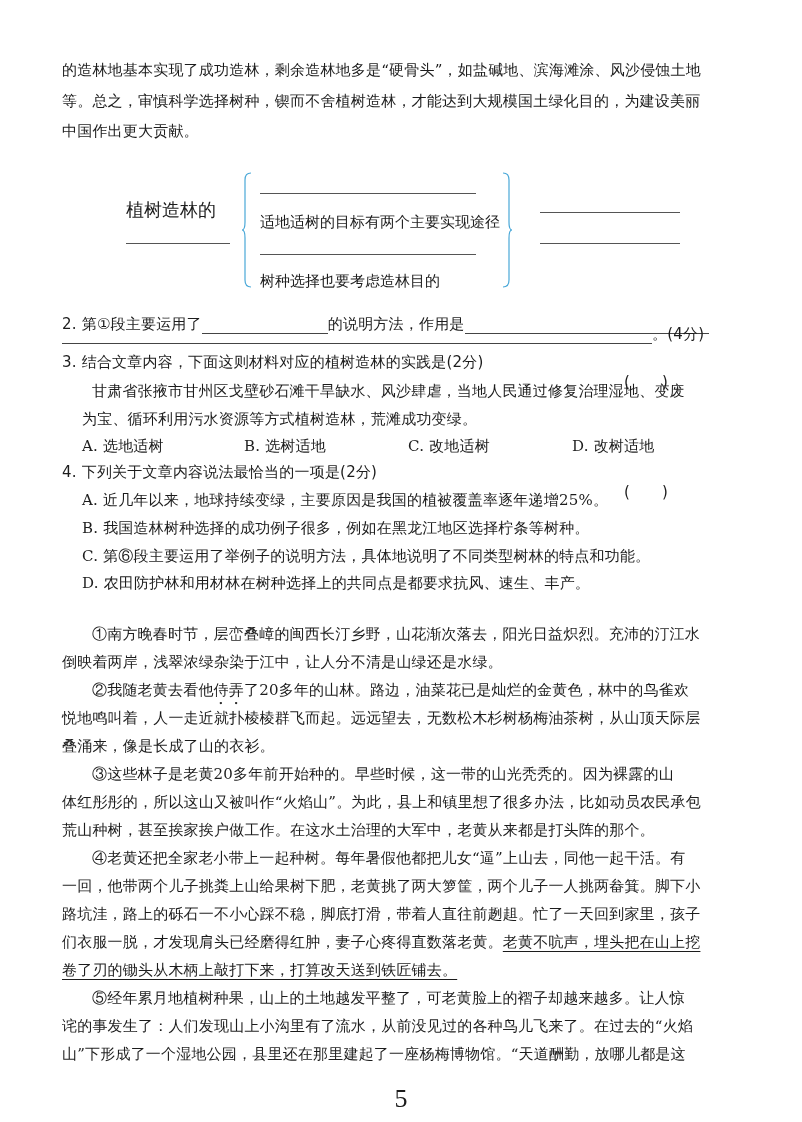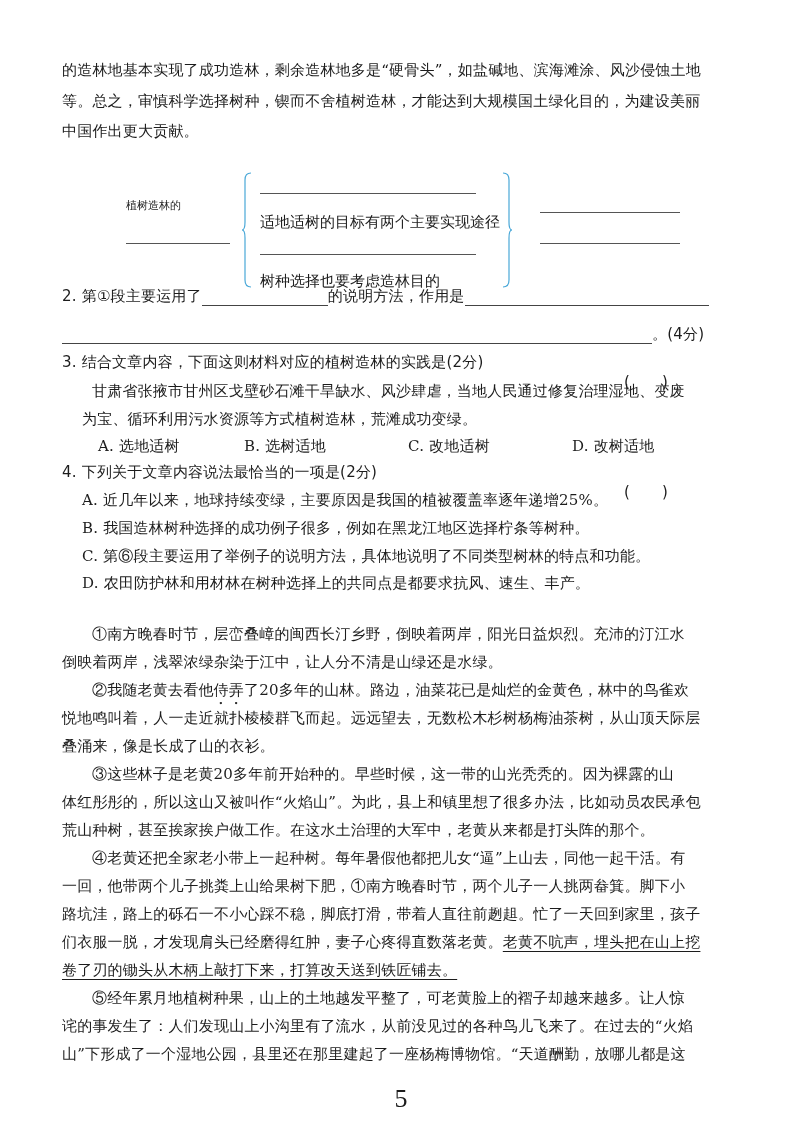--- a/index.html
+++ b/index.html
@@ -17,21 +17,21 @@
   .indent { left: 92px; }
   .q { font-family: "DejaVu Sans", "Liberation Sans", sans-serif; font-size: 15px; }
   .opt { left: 82px; }
   .blank {
     display: inline-block; border-bottom: 1px solid #444; height: 16px; vertical-align: bottom;
   }
   .paren { position: absolute; right: 74px; width: 44px; display: flex; justify-content: space-between; }
   .ul { text-decoration: underline; text-underline-offset: 4px; }
 
   
-  .mm-label { position: absolute; left: 126px; top: 198px; font-size: 11px; }
+  .mm-label { position: absolute; left: 126px; top: 198px; font-size: 18px; }
   .mm-blank-left { position: absolute; left: 126px; top: 243px; width: 104px; border-top: 1px solid #555; }
   .brace-left, .brace-right {
     position: absolute; top: 172px; width: 10px; height: 116px;
   }
   .brace-left { left: 242px; }
   .brace-right { left: 502px; }
   .mm-mid-blank1 { position: absolute; left: 260px; top: 193px; width: 216px; border-top: 1px solid #555; }
   .mm-mid-text1 { position: absolute; left: 260px; top: 213px; font-size: 15px; }
   .mm-mid-blank2 { position: absolute; left: 260px; top: 254px; width: 216px; border-top: 1px solid #555; }
   .mm-mid-text2 { position: absolute; left: 260px; top: 272px; font-size: 15px; }
@@ -62,71 +62,71 @@
     <div class="mm-mid-text1">适地适树的目标有两个主要实现途径</div>
     <div class="mm-mid-blank2"></div>
     <div class="mm-mid-text2">树种选择也要考虑造林目的</div>
     <svg class="brace-right" viewBox="0 0 10 116">
       <path d="M1 1 Q7 1 7 8 L7 50 Q7 58 10 58 Q7 58 7 66 L7 108 Q7 115 1 115" fill="none" stroke="#4aa8d8" stroke-width="1.2"></path>
     </svg>
     <div class="mm-right-blank1"></div>
     <div class="mm-right-blank2"></div>
   </div>
 
-  <div class="line q" style="top:286px">
+  <div class="line q" style="top:314px">
     <span>2. 第①段主要运用了</span><span class="blank" style="width:126px"></span><span>的说明方法，作用是</span><span class="blank" style="width:244px"></span>
   </div>
   <div class="line q" style="top:324px">
     <span class="blank" style="width:590px"></span><span>。(4分)</span>
   </div>
 
   <div class="line q" style="top:352px">
     <span>3. 结合文章内容，下面这则材料对应的植树造林的实践是(2分)</span>
     <span class="paren">
         <span>(</span>
         <span>)</span>
       </span>
   </div>
   <div class="line indent" style="top:381px">甘肃省张掖市甘州区戈壁砂石滩干旱缺水、风沙肆虐，当地人民通过修复治理湿地、变废</div>
   <div class="line" style="top:409px;left:82px">为宝、循环利用污水资源等方式植树造林，荒滩成功变绿。</div>
   <div class="line opt" style="top:436px">
-    <span style="position:absolute;left:16px">A. 选地适树</span>
+    <span style="position:absolute;left:0">A. 选地适树</span>
     <span style="position:absolute;left:162px">B. 选树适地</span>
     <span style="position:absolute;left:326px">C. 改地适树</span>
     <span style="position:absolute;left:490px">D. 改树适地</span>
   </div>
 
   <div class="line q" style="top:462px">
     <span>4. 下列关于文章内容说法最恰当的一项是(2分)</span>
     <span class="paren">
         <span>(</span>
         <span>)</span>
       </span>
   </div>
   <div class="line opt" style="top:490px">A. 近几年以来，地球持续变绿，主要原因是我国的植被覆盖率逐年递增25%。</div>
   <div class="line opt" style="top:518px">B. 我国造林树种选择的成功例子很多，例如在黑龙江地区选择柠条等树种。</div>
   <div class="line opt" style="top:546px">C. 第⑥段主要运用了举例子的说明方法，具体地说明了不同类型树林的特点和功能。</div>
   <div class="line opt" style="top:573px">D. 农田防护林和用材林在树种选择上的共同点是都要求抗风、速生、丰产。</div>
 
 
-  <div class="line indent" style="top:624px">①南方晚春时节，层峦叠嶂的闽西长汀乡野，倒映着两岸，阳光日益炽烈。充沛的汀江水</div>
+  <div class="line indent" style="top:624px">①南方晚春时节，层峦叠嶂的闽西长汀乡野，山花渐次落去，阳光日益炽烈。充沛的汀江水</div>
   <div class="line" style="top:652px">倒映着两岸，浅翠浓绿杂染于江中，让人分不清是山绿还是水绿。</div>
 
   <div class="line indent" style="top:680px">
     <span>②我随老黄去看他</span><span class="dot-em">侍弄</span><span>了20多年的山林。路边，油菜花已是灿烂的金黄色，林中的鸟雀欢</span>
   </div>
   <div class="line" style="top:708px">悦地鸣叫着，人一走近就扑棱棱群飞而起。远远望去，无数松木杉树杨梅油茶树，从山顶天际层</div>
   <div class="line" style="top:736px">叠涌来，像是长成了山的衣衫。</div>
 
   <div class="line indent" style="top:764px">③这些林子是老黄20多年前开始种的。早些时候，这一带的山光秃秃的。因为裸露的山</div>
   <div class="line" style="top:792px">体红彤彤的，所以这山又被叫作“火焰山”。为此，县上和镇里想了很多办法，比如动员农民承包</div>
   <div class="line" style="top:820px">荒山种树，甚至挨家挨户做工作。在这水土治理的大军中，老黄从来都是打头阵的那个。</div>
 
   <div class="line indent" style="top:848px">④老黄还把全家老小带上一起种树。每年暑假他都把儿女“逼”上山去，同他一起干活。有</div>
-  <div class="line" style="top:876px">一回，他带两个儿子挑粪上山给果树下肥，①南方晚春时节，两个儿子一人挑两畚箕。脚下小</div>
+  <div class="line" style="top:876px">一回，他带两个儿子挑粪上山给果树下肥，老黄挑了两大箩筐，两个儿子一人挑两畚箕。脚下小</div>
   <div class="line" style="top:904px">路坑洼，路上的砾石一不小心踩不稳，脚底打滑，带着人直往前趔趄。忙了一天回到家里，孩子</div>
   <div class="line" style="top:932px">
     <span>们衣服一脱，才发现肩头已经磨得红肿，妻子心疼得直数落老黄。</span><span class="ul">老黄不吭声，埋头把在山上挖</span>
   </div>
   <div class="line" style="top:960px">
     <span class="ul">卷了刃的锄头从木柄上敲打下来，打算改天送到铁匠铺去。</span>
   </div>
 
   <div class="line indent" style="top:988px">⑤经年累月地植树种果，山上的土地越发平整了，可老黄脸上的褶子却越来越多。让人惊</div>
   <div class="line" style="top:1016px">诧的事发生了：人们发现山上小沟里有了流水，从前没见过的各种鸟儿飞来了。在过去的“火焰</div>

